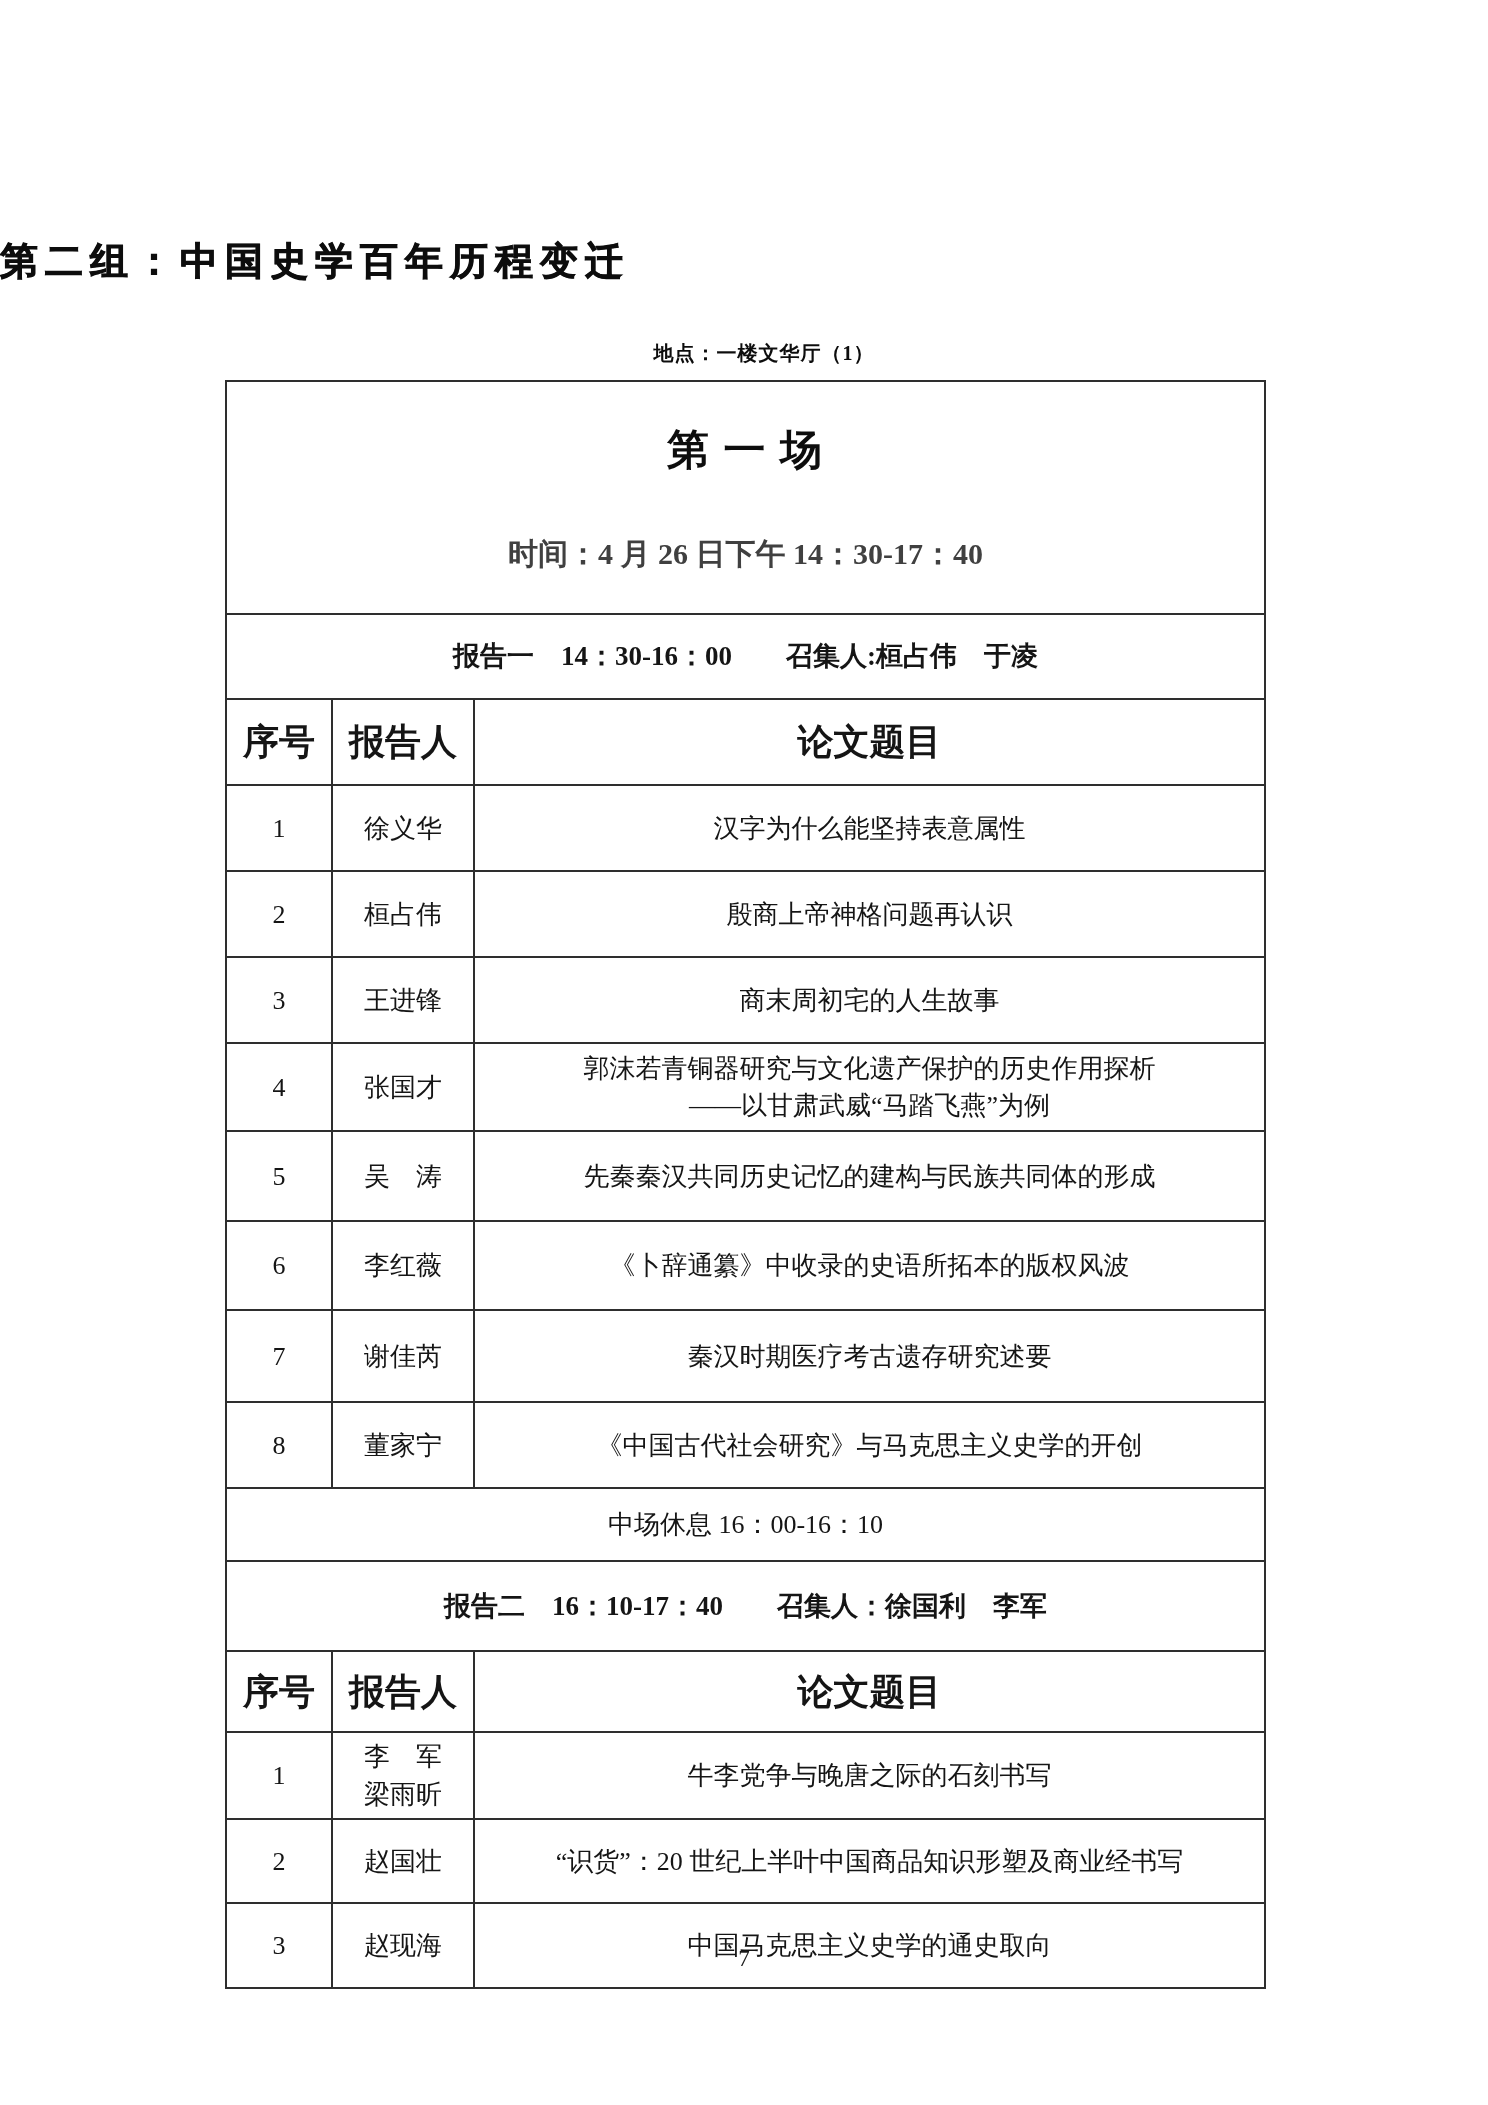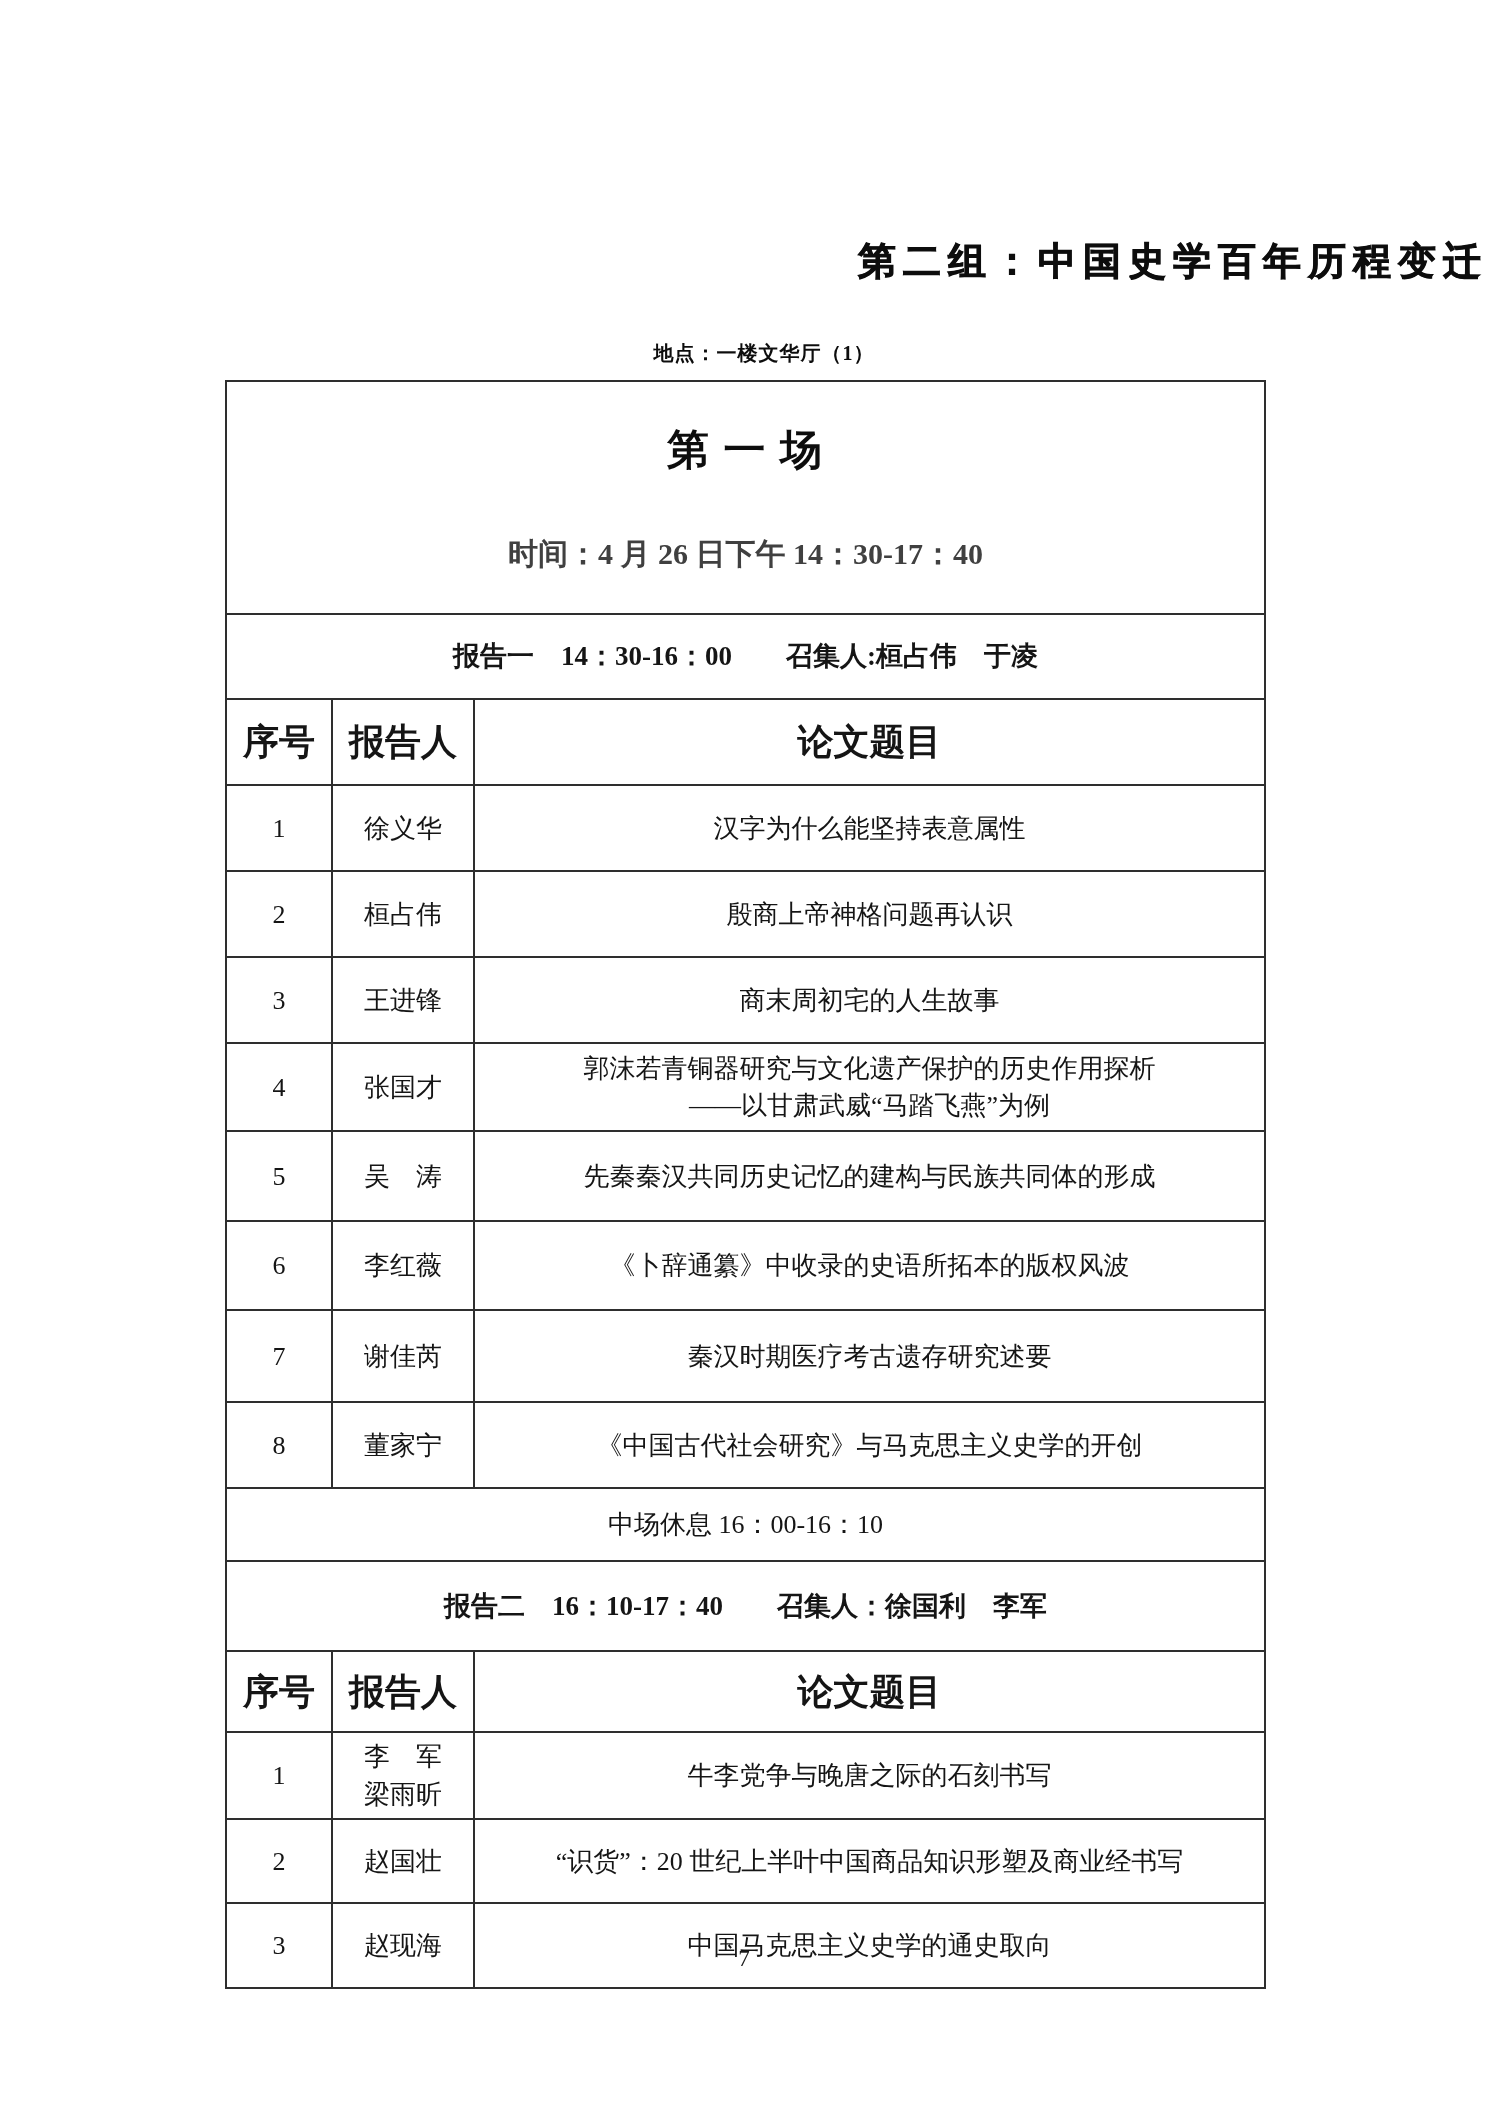--- a/index.html
+++ b/index.html
@@ -15,21 +15,21 @@
     font-family: "Liberation Serif", "DejaVu Serif", serif;
     color: #111111;
     overflow: hidden;
   }
   .group-title {
     position: absolute;
     top: 236px;
     left: 0;
     width: 100%;
     margin: 0;
-    text-align: right;
+    text-align: left;
     font-size: 38px;
     font-weight: 900;
     letter-spacing: 7px;
     color: #0d0d0d;
     -webkit-text-stroke: 0.8px #0d0d0d;
   }
   .location {
     position: absolute;
     top: 324px;
     left: 4px;

